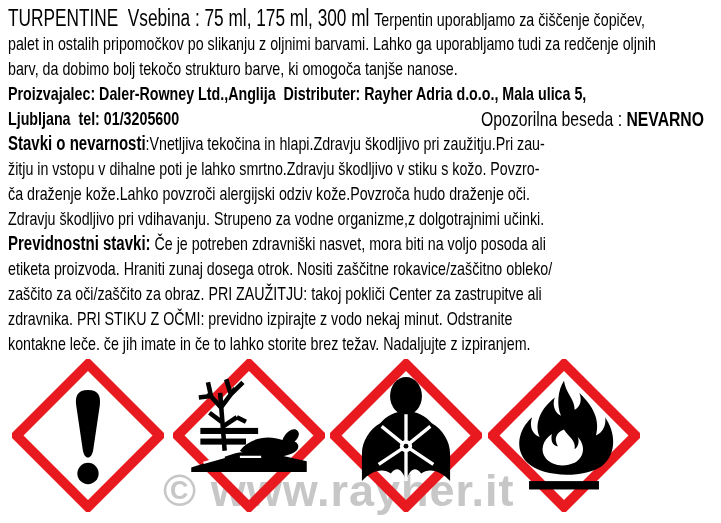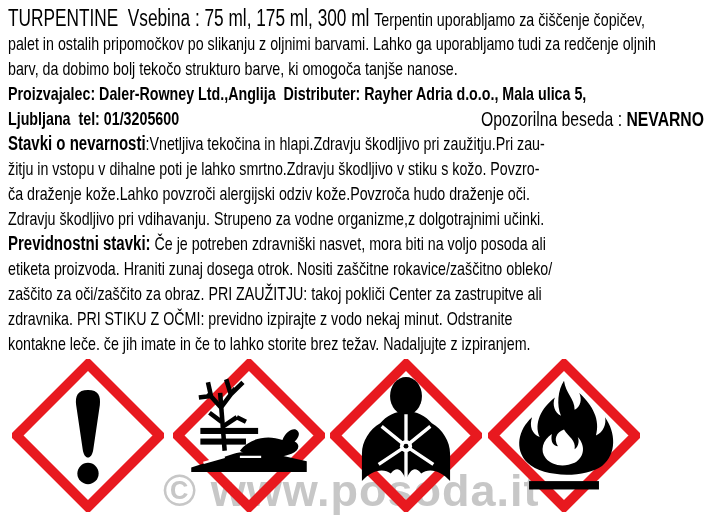--- a/index.html
+++ b/index.html
@@ -35,21 +35,21 @@
   #p1{left:12px;top:359px;}
   #p2{left:173px;top:359px;}
   #p3{left:330px;top:359px;}
   #p4{left:488px;top:359px;}
 </style>
 </head>
 <body>
 
 <div class="page">
 
-  <div class="watermark" style="color: rgb(199, 199, 199);">© www.posoda.it</div>
+  <div class="watermark" style="color: rgb(199, 199, 199);">© www.rayher.it</div>
 
   <div class="textblock">
       <div class="tline"><span><span class="s-title">TURPENTINE  Vsebina : 75 ml, 175 ml, 300 ml </span><span class="s-reg">Terpentin uporabljamo za čiščenje čopičev,</span></span></div>
       <div class="tline"><span><span class="s-reg">palet in ostalih pripomočkov po slikanju z oljnimi barvami. Lahko ga uporabljamo tudi za redčenje oljnih</span></span></div>
       <div class="tline"><span><span class="s-reg">barv, da dobimo bolj tekočo strukturo barve, ki omogoča tanjše nanose.</span></span></div>
       <div class="tline"><span><span class="s-bold">Proizvajalec: Daler-Rowney Ltd.,Anglija  Distributer: Rayher Adria d.o.o., Mala ulica 5,</span></span></div>
       <div class="tline split"><span><span class="s-bold">Ljubljana  tel: 01/3205600</span></span><span><span class="s-reg2">Opozorilna beseda : </span><span class="s-bold2">NEVARNO</span></span></div>
       <div class="tline"><span><span class="s-boldlead">Stavki o nevarnosti</span><span class="s-reg">:Vnetljiva tekočina in hlapi.Zdravju škodljivo pri zaužitju.Pri zau-</span></span></div>
       <div class="tline"><span><span class="s-reg">žitju in vstopu v dihalne poti je lahko smrtno.Zdravju škodljivo v stiku s kožo. Povzro-</span></span></div>
       <div class="tline"><span><span class="s-reg">ča draženje kože.Lahko povzroči alergijski odziv kože.Povzroča hudo draženje oči.</span></span></div>

